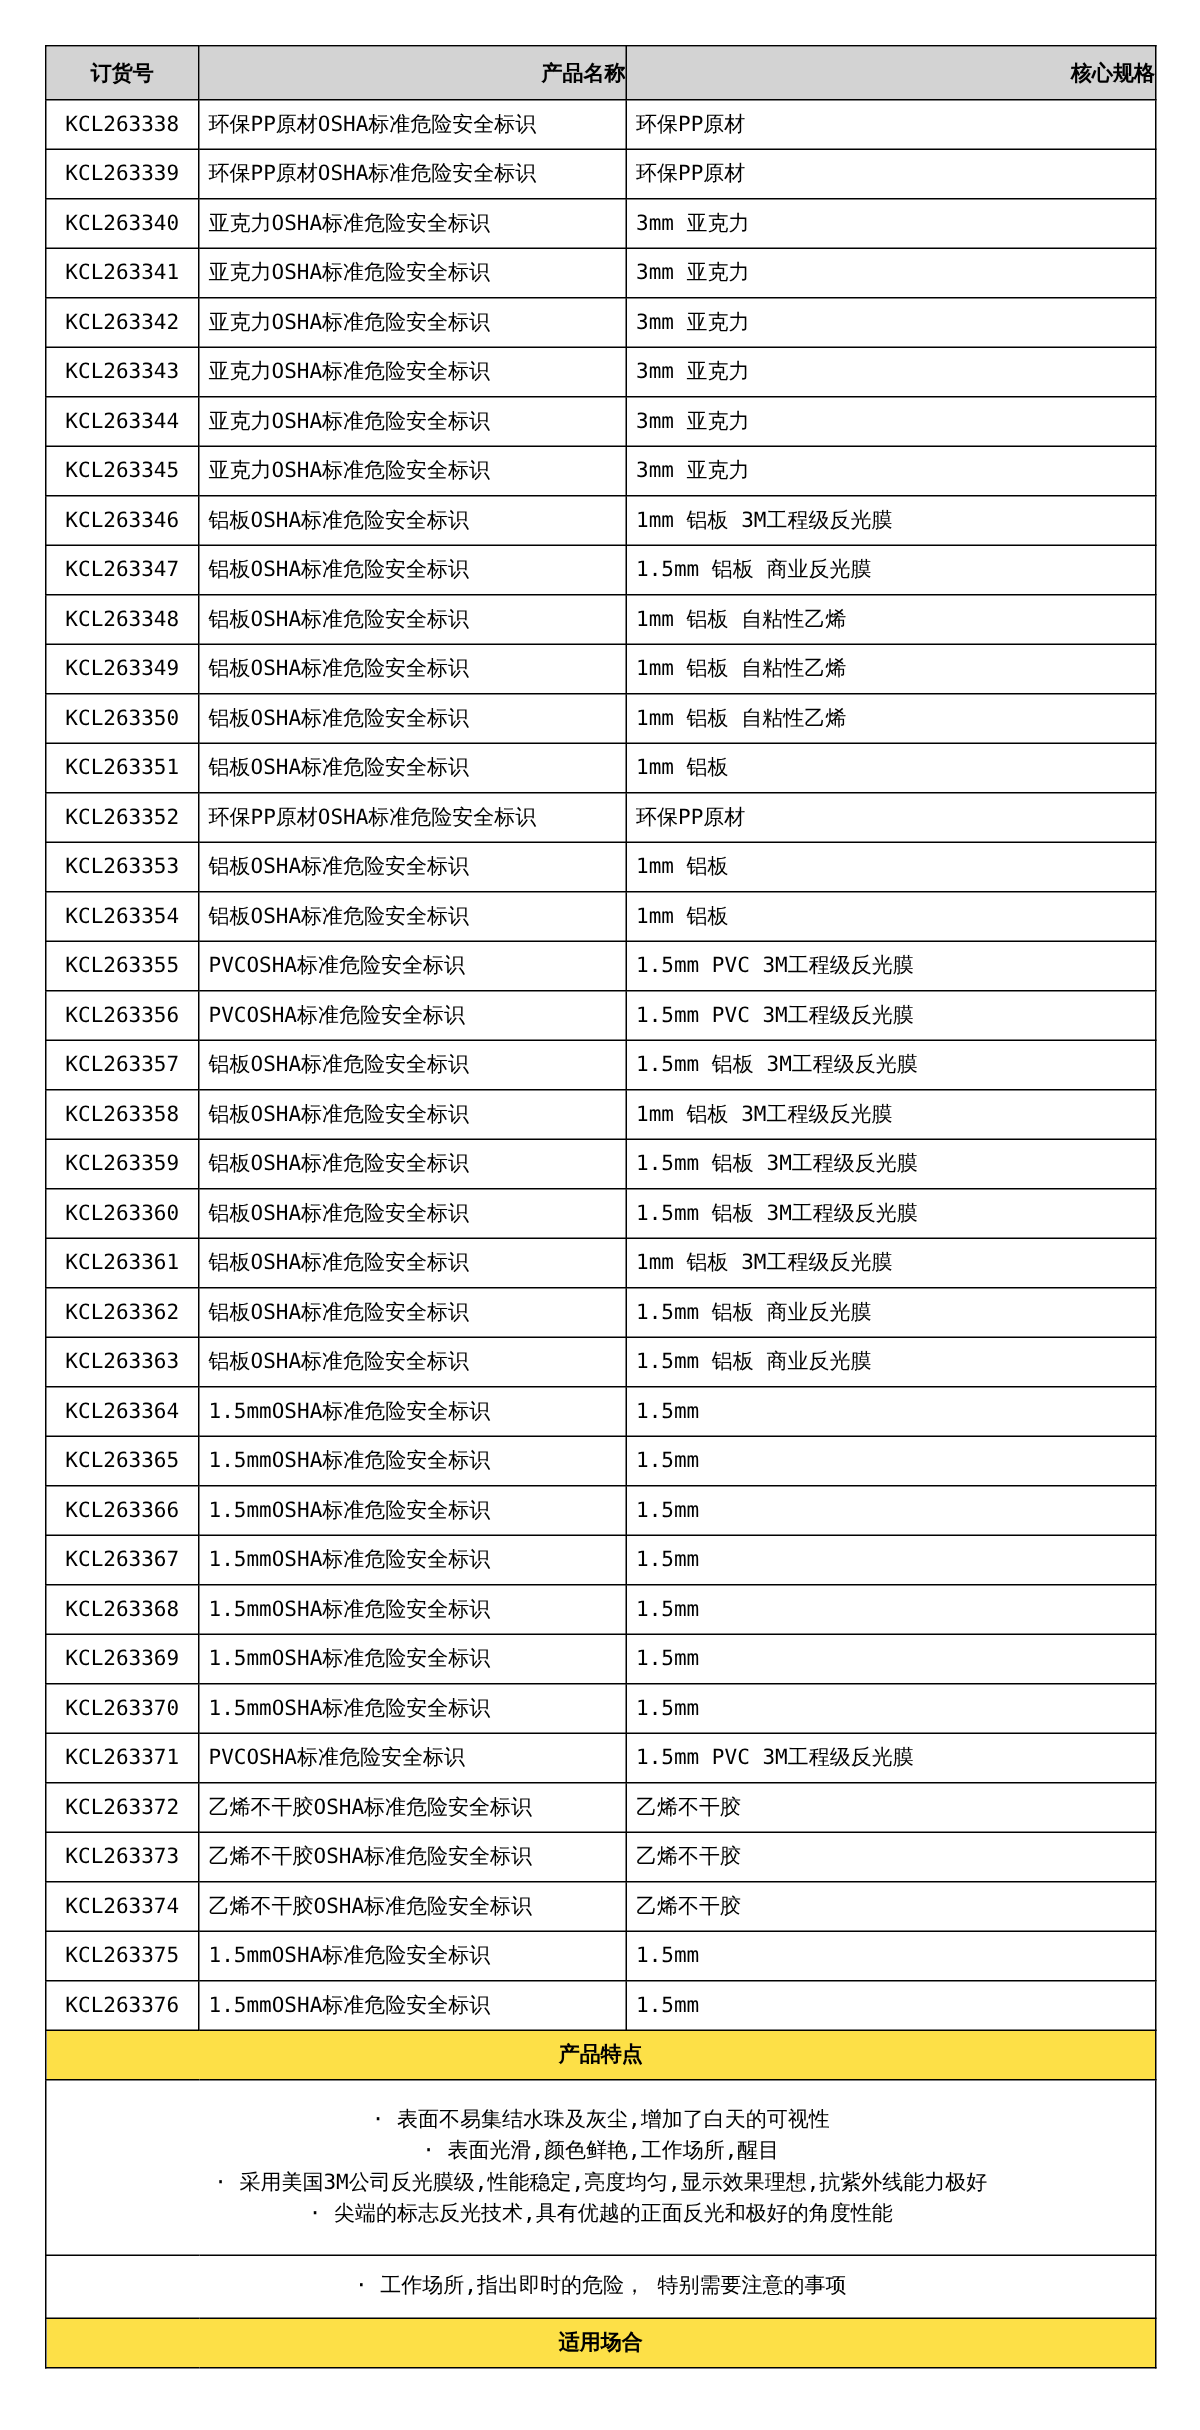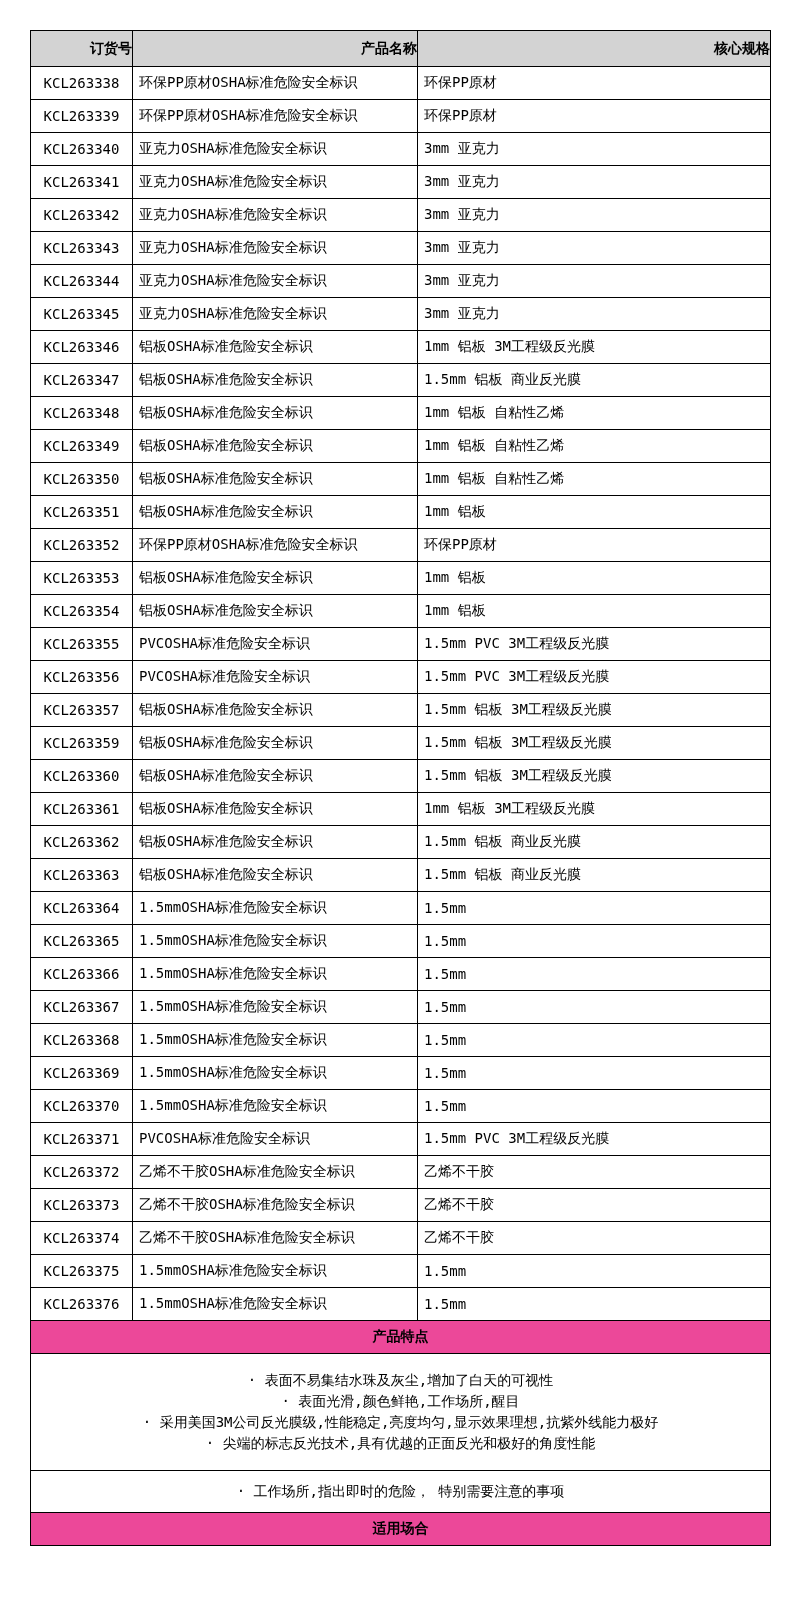--- a/index.html
+++ b/index.html
@@ -27,31 +27,31 @@
     overflow: hidden;
     white-space: nowrap;
   }
   .spec-table th {
     height: 36px;
     background: #d3d3d3;
     font-weight: bold;
     text-align: right;
     padding: 0 0 0 6px;
   }
-  .spec-table th.center { text-align: right; padding: 0; }
+  .spec-table th.center { text-align: center; padding: 0; }
   .spec-table td {
     height: 33px;
     text-align: left;
     padding: 0 0 0 6px;
     font-weight: normal;
   }
   .spec-table td.order { text-align: center; padding: 0; }
   .spec-table td.bar {
     height: 33px;
-    background: #ec4899;
+    background: #fde047;
     font-weight: bold;
     text-align: center;
     padding: 0;
   }
   .spec-table td.block {
     height: auto;
     text-align: center;
     padding: 16px 0;
     white-space: normal;
   }
@@ -170,20 +170,25 @@
           <td class="order">KCL263356</td>
           <td>PVCOSHA标准危险安全标识</td>
           <td>1.5mm PVC 3M工程级反光膜</td>
         </tr>
         <tr>
           <td class="order">KCL263357</td>
           <td>铝板OSHA标准危险安全标识</td>
           <td>1.5mm 铝板 3M工程级反光膜</td>
         </tr>
         <tr>
+          <td class="order">KCL263358</td>
+          <td>铝板OSHA标准危险安全标识</td>
+          <td>1mm 铝板 3M工程级反光膜</td>
+        </tr>
+        <tr>
           <td class="order">KCL263359</td>
           <td>铝板OSHA标准危险安全标识</td>
           <td>1.5mm 铝板 3M工程级反光膜</td>
         </tr>
         <tr>
           <td class="order">KCL263360</td>
           <td>铝板OSHA标准危险安全标识</td>
           <td>1.5mm 铝板 3M工程级反光膜</td>
         </tr>
         <tr>

